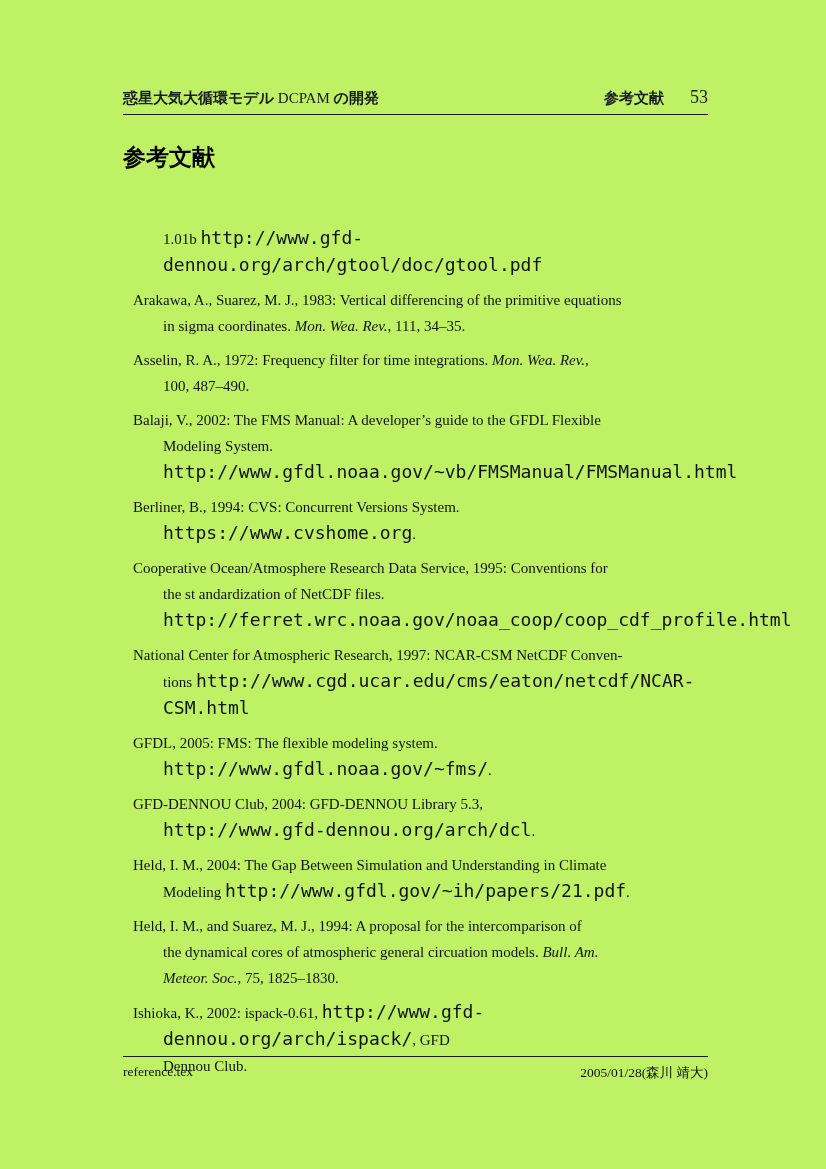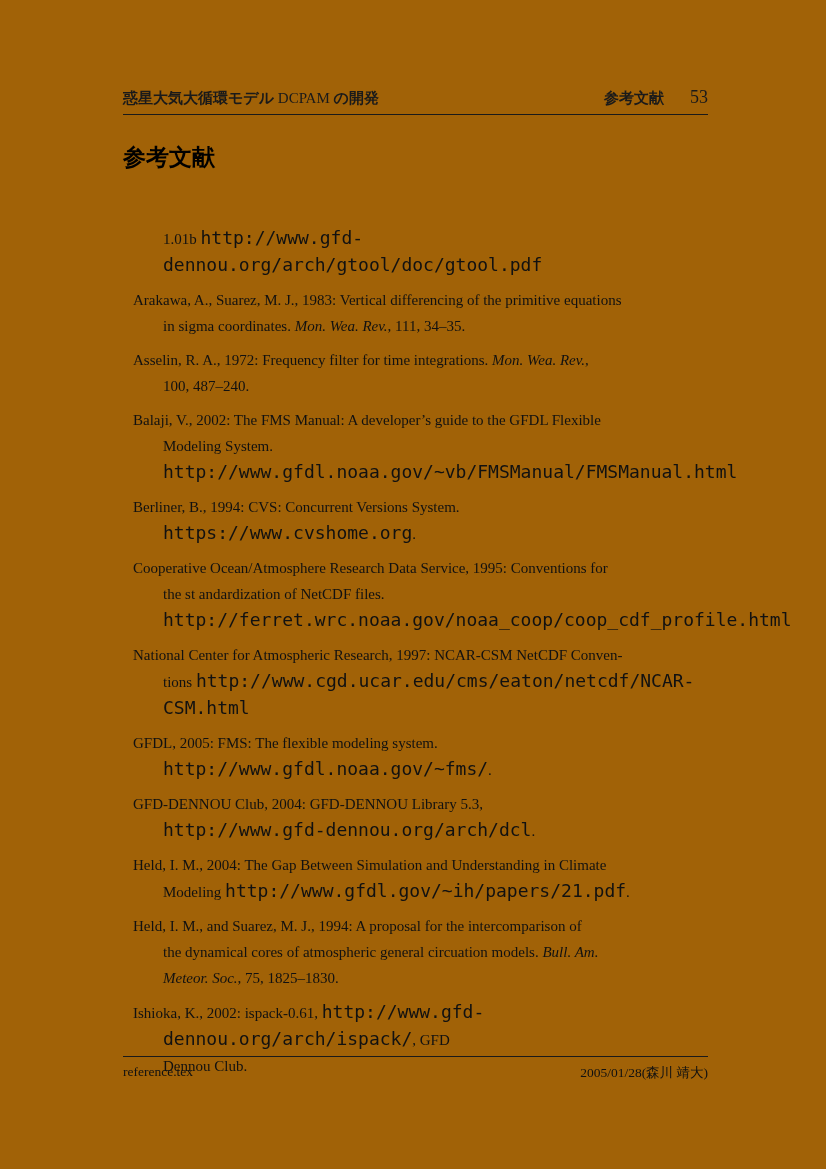--- a/index.html
+++ b/index.html
@@ -8,21 +8,21 @@
     background: #ffffff;
     width: 826px;
     height: 1169px;
     color: #1a1a1a;
     font-family: "Liberation Serif", "DejaVu Serif", serif;
   }
   .page {
     position: relative;
     width: 826px;
     height: 1169px;
-    background: #a16207;
+    background: #bef264;
     overflow: hidden;
   }
   .content {
     position: absolute;
     left: 123px;
     top: 88px;
     width: 585px;
   }
   
   .running-header {
@@ -107,21 +107,21 @@
       <div class="hdr-right">
         <span class="jp-gothic">参考文献</span><span class="pageno latin-serif">53</span>
       </div>
     </div>
 
     <div class="section-title">参考文献</div>
 
     <div class="ref-list" id="ref-list">
         <div class="ref"><br><span class="run-plain">1.01b </span><span class="run-mono">http://www.gfd-dennou.org/arch/gtool/doc/gtool.pdf</span></div>
         <div class="ref"><span class="run-plain">Arakawa, A., Suarez, M. J., 1983: Vertical differencing of the primitive equations</span><br><span class="run-plain">in sigma coordinates. </span><span class="run-italic">Mon. Wea. Rev.</span><span class="run-plain">, </span><span class="run-bold">111</span><span class="run-plain">, 34–35.</span></div>
-        <div class="ref"><span class="run-plain">Asselin, R. A., 1972: Frequency filter for time integrations. </span><span class="run-italic">Mon. Wea. Rev.</span><span class="run-plain">,</span><br><span class="run-bold">100</span><span class="run-plain">, 487–240.</span></div>
+        <div class="ref"><span class="run-plain">Asselin, R. A., 1972: Frequency filter for time integrations. </span><span class="run-italic">Mon. Wea. Rev.</span><span class="run-plain">,</span><br><span class="run-bold">100</span><span class="run-plain">, 487–490.</span></div>
         <div class="ref"><span class="run-plain">Balaji, V., 2002: The FMS Manual: A developer’s guide to the GFDL Flexible</span><br><span class="run-plain">Modeling System.</span><br><span class="run-mono">http://www.gfdl.noaa.gov/~vb/FMSManual/FMSManual.html</span></div>
         <div class="ref"><span class="run-plain">Berliner, B., 1994: CVS: Concurrent Versions System.</span><br><span class="run-mono">https://www.cvshome.org</span><span class="run-plain">.</span></div>
         <div class="ref"><span class="run-plain">Cooperative Ocean/Atmosphere Research Data Service, 1995: Conventions for</span><br><span class="run-plain">the st andardization of NetCDF files.</span><br><span class="run-mono">http://ferret.wrc.noaa.gov/noaa_coop/coop_cdf_profile.html</span></div>
         <div class="ref"><span class="run-plain">National Center for Atmospheric Research, 1997: NCAR-CSM NetCDF Conven-</span><br><span class="run-plain">tions </span><span class="run-mono">http://www.cgd.ucar.edu/cms/eaton/netcdf/NCAR-CSM.html</span></div>
         <div class="ref"><span class="run-plain">GFDL, 2005: FMS: The flexible modeling system.</span><br><span class="run-mono">http://www.gfdl.noaa.gov/~fms/</span><span class="run-plain">.</span></div>
         <div class="ref"><span class="run-plain">GFD-DENNOU Club, 2004: GFD-DENNOU Library 5.3,</span><br><span class="run-mono">http://www.gfd-dennou.org/arch/dcl</span><span class="run-plain">.</span></div>
         <div class="ref"><span class="run-plain">Held, I. M., 2004: The Gap Between Simulation and Understanding in Climate</span><br><span class="run-plain">Modeling </span><span class="run-mono">http://www.gfdl.gov/~ih/papers/21.pdf</span><span class="run-plain">.</span></div>
         <div class="ref"><span class="run-plain">Held, I. M., and Suarez, M. J., 1994: A proposal for the intercomparison of</span><br><span class="run-plain">the dynamical cores of atmospheric general circuation models. </span><span class="run-italic">Bull. Am.</span><br><span class="run-italic">Meteor. Soc.</span><span class="run-plain">, </span><span class="run-bold">75</span><span class="run-plain">, 1825–1830.</span></div>
         <div class="ref"><span class="run-plain">Ishioka, K., 2002: ispack-0.61, </span><span class="run-mono">http://www.gfd-dennou.org/arch/ispack/</span><span class="run-plain">, GFD</span><br><span class="run-plain">Dennou Club.</span></div>
       </div>

